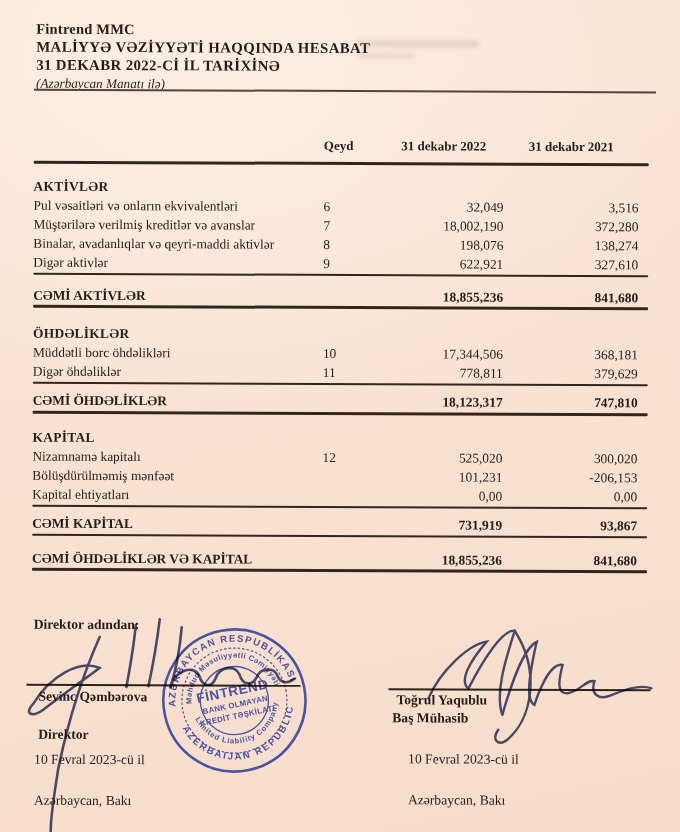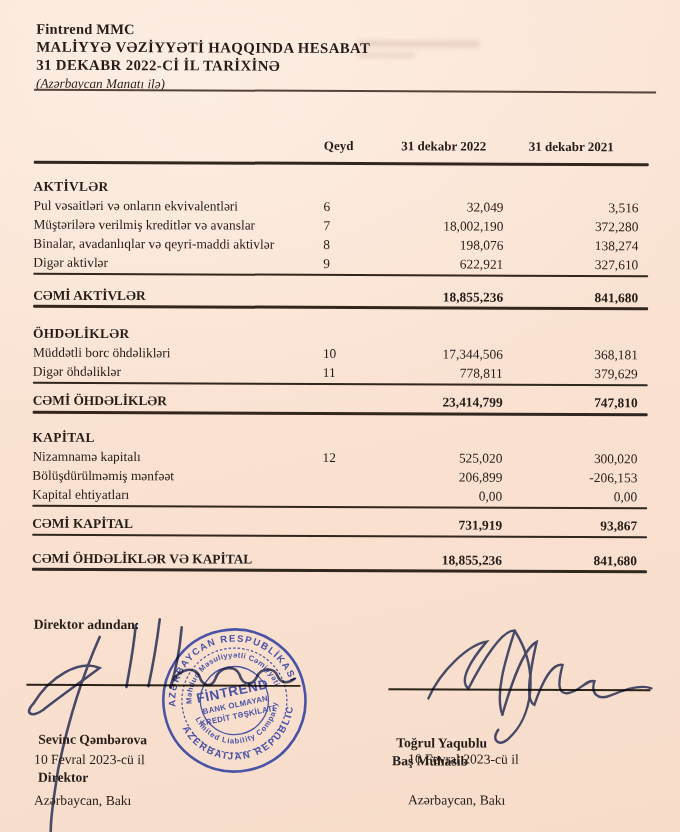--- a/index.html
+++ b/index.html
@@ -46,21 +46,21 @@
   .mt-sec2{margin-top:15px;}
   .mt-t8{margin-top:8px;}
   .mt-grand{margin-top:13px;}
 
   
   .sig-heading{position:absolute;left:35px;top:618px;font-size:13.6px;font-weight:bold;}
   .sig-line{position:absolute;height:2px;background:#2b2319;}
   .sig-line.left{left:28px;top:685px;width:274px;}
   .sig-line.right{left:390px;top:688px;width:262px;}
   .foot-text{position:absolute;font-size:13.6px;line-height:17px;}
-  .bold{font-weight:bold;margin-top:43px;}
+  .bold{font-weight:bold;}
   .sig-svg{position:absolute;mix-blend-mode:multiply;}
   .stamp-wrap{position:absolute;left:161px;top:626px;width:150px;height:150px;
     transform:rotate(-12deg);mix-blend-mode:multiply;opacity:.88;}
 </style>
 </head>
 <body>
 
 <div id="paper">
   <div class="tilt">
 
@@ -131,36 +131,36 @@
       <div class="trow">
         <div class="cell-label">Digər öhdəliklər</div>
         <div class="cell-note">11</div>
         <div class="cell-a">778,811</div>
         <div class="cell-b">379,629</div>
       </div>
       <div class="rule lite"></div>
       <div class="trow total mt-t8">
         <div class="cell-label">CƏMİ ÖHDƏLİKLƏR</div>
         <div class="cell-note"></div>
-        <div class="cell-a">23,414,799</div>
+        <div class="cell-a">18,123,317</div>
         <div class="cell-b">747,810</div>
       </div>
       <div class="rule"></div>
 
       <div class="sec mt-sec2">KAPİTAL</div>
       <div class="trow">
         <div class="cell-label">Nizamnamə kapitalı</div>
         <div class="cell-note">12</div>
         <div class="cell-a">525,020</div>
         <div class="cell-b">300,020</div>
       </div>
       <div class="trow">
         <div class="cell-label">Bölüşdürülməmiş mənfəət</div>
         <div class="cell-note"></div>
-        <div class="cell-a">206,899</div>
+        <div class="cell-a">101,231</div>
         <div class="cell-b">-206,153</div>
       </div>
       <div class="trow">
         <div class="cell-label">Kapital ehtiyatları</div>
         <div class="cell-note"></div>
         <div class="cell-a">0,00</div>
         <div class="cell-b">0,00</div>
       </div>
       <div class="rule lite"></div>
       <div class="trow total mt-t8">

